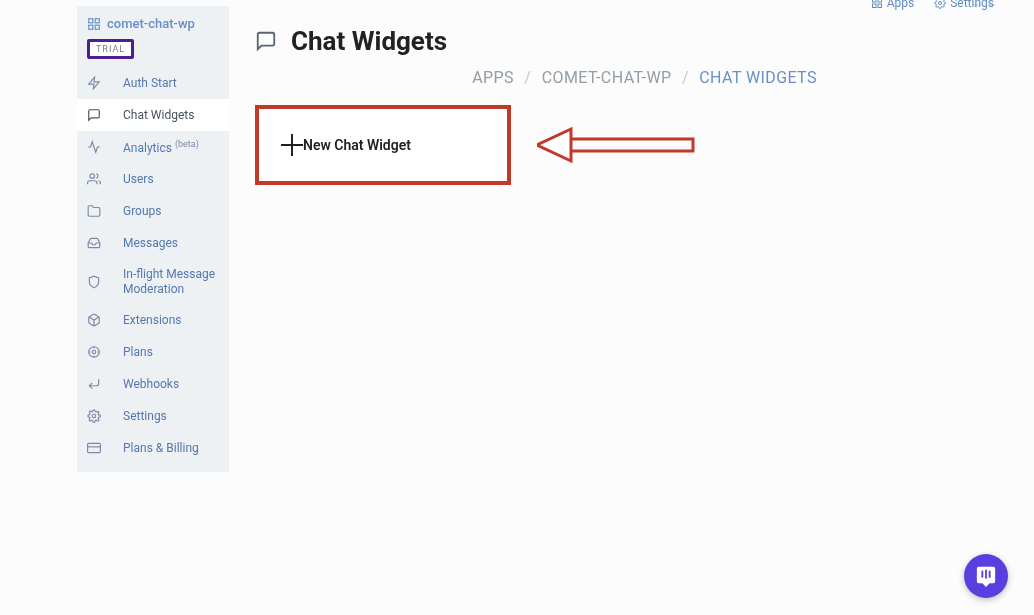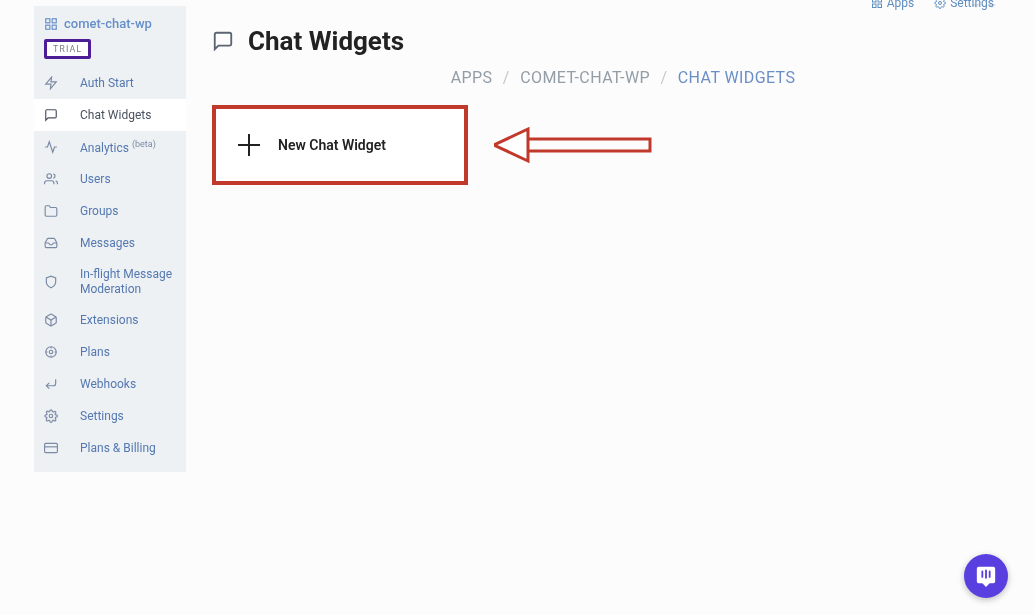--- a/index.html
+++ b/index.html
@@ -1,38 +1,38 @@
 <!DOCTYPE html>
 <html><head>
   <meta charset="utf-8">
   <style>
     * { margin:0; padding:0; box-sizing:border-box; font-family:-apple-system,BlinkMacSystemFont,"Segoe UI",Roboto,sans-serif; }
     body { background:#fcfcfd; width:1034px; height:615px; overflow:hidden; }
     .topbar { height:6px; display:flex; justify-content:flex-end; align-items:center; padding:0 40px; gap:20px; font-size:12px; color:#5e8dc0; }
     .topbar .tbitem { display:flex; align-items:center; gap:4px; }
-    .layout { display:flex; position:relative; }
+    .layout { display:flex; position:relative;margin-left:43px; }
     .sidebar { width:152px; margin-left:34px; background:#eef1f4; display:flex; flex-direction:column; padding-bottom:8px; }
     .app-head { padding:10px 8px 8px 10px; }
     .app-name-row { display:flex; align-items:center; gap:6px; color:#668fc9; font-size:13px; font-weight:500; margin-bottom:6px; }
     .trial-badge { display:inline-block; font-size:9px; color:#7a7f87; border:3px solid #4c1d95; border-radius:2px; padding:2px 6px; letter-spacing:1px; background:#fff; }
     .nav-item { display:flex; align-items:center; gap:12px; font-size:12px; color:#5478b0; cursor:pointer; min-height:32px; }
     .nav-item.tall { min-height:45px; }
     .nav-item .icon-slot { width:34px; height:32px; display:flex; align-items:center; justify-content:center; flex-shrink:0; }
     .nav-item.active { background:#fff; color:#4a5160; }
     .nav-label { flex:1; padding-right:6px; }
     .beta { font-size:9px; vertical-align:super; color:#7c8aa5; }
     .main { flex:1; padding:20px 0 0 26px; position:relative; }
     .ptitle { display:flex; align-items:center; gap:14px; margin-bottom:12px; }
     .ptitle h1 { font-size:26px; font-weight:700; color:#222; }
     .breadcrumbs { font-size:16px; letter-spacing:0.4px; color:#929da6; margin-bottom:18px;text-align:center; }
     .breadcrumbs .crumb { color:#929da6; }
     .breadcrumbs .sep { margin:0 6px; color:#c5c9cd; }
     .breadcrumbs .crumb.current { color:#6a8fc6; }
     .new-widget-wrap { display:inline-block; border:4px solid #c0392b; background:#fff; position:relative; }
-    .new-widget { background:#fff; width:248px; height:72px; display:flex; align-items:center; gap:18px; padding:0 22px; cursor:pointer; }
+    .new-widget { background:#fff; width:248px; height:72px; display:flex; align-items:center; padding:0 22px; cursor:pointer; }
     .plus { width:22px; height:22px; position:relative; }
     .plus::before, .plus::after { content:""; position:absolute; background:#222; }
     .plus::before { left:10px; top:0; width:2px; height:22px; }
     .plus::after  { top:10px; left:0; height:2px; width:22px; }
     .nw-label-wrap { display:flex; flex-direction:column; gap:2px; }
     .nw-label { font-size:14px; font-weight:600; color:#222; }
     .arrow-annot { position:absolute; left:282px; top:18px; }
     .carets { position:absolute; top:-6px; right:36px; display:flex; gap:4px; }
     .carets svg { opacity:0.25; }
     .fab { position:absolute; right:26px; top:548px; width:44px; height:44px; border-radius:50%; background:#5a3fe0; display:flex; align-items:center; justify-content:center; cursor:pointer; box-shadow:0 2px 6px rgba(0,0,0,0.25); }

